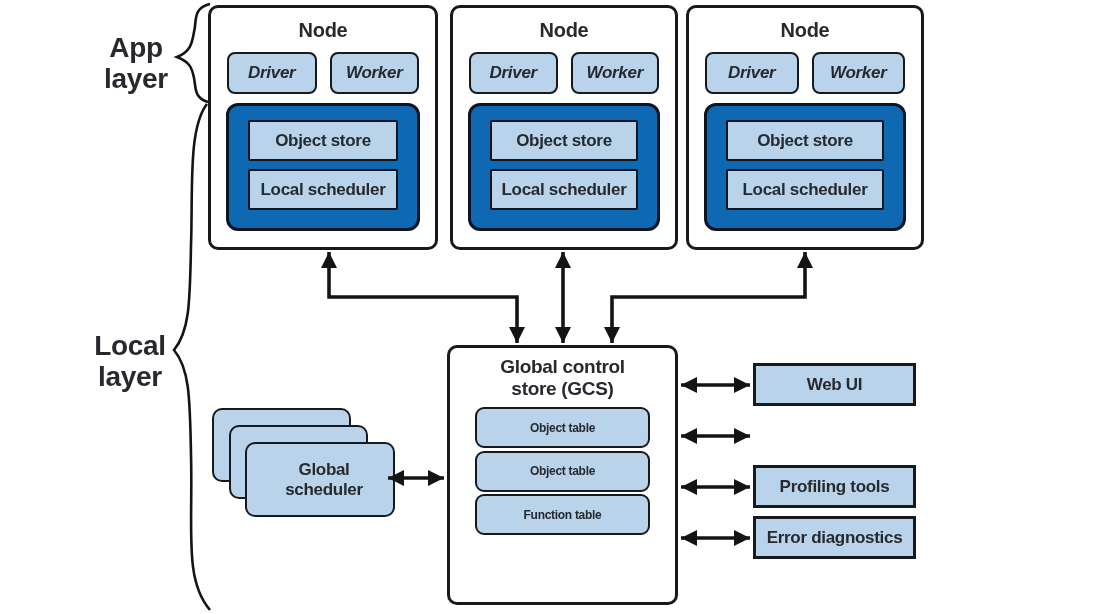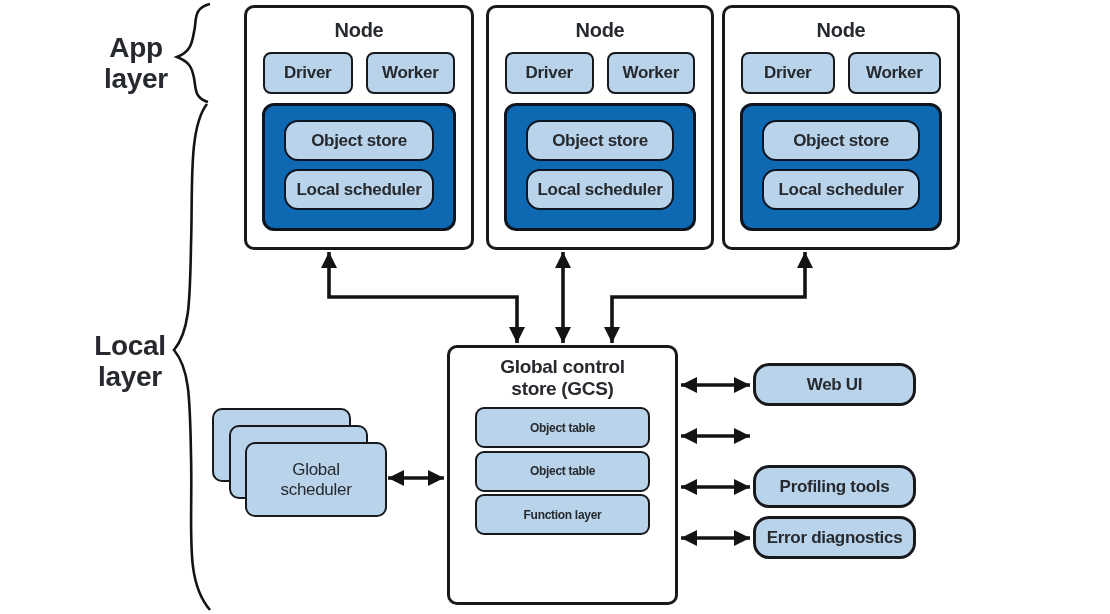--- a/index.html
+++ b/index.html
@@ -16,45 +16,45 @@
     font-family:"Liberation Sans","DejaVu Sans",sans-serif;color:var(--text);
     letter-spacing:-0.3px;
   }
   .prewrap{white-space:pre-line;}
   .layer-label{
     position:absolute;font-weight:bold;font-size:28px;line-height:1.12;
     text-align:center;color:var(--text);
   }
   .node{
     position:absolute;top:5px;height:245px;background:#fff;
-    border:3px solid var(--outline);border-radius:10px;box-sizing:border-box;margin-left:36px;
+    border:3px solid var(--outline);border-radius:10px;box-sizing:border-box;
   }
   .node-title{
     position:absolute;top:11px;left:0;right:0;text-align:center;
     font-size:20px;font-weight:bold;
   }
   .node-procs{
     position:absolute;top:44px;left:16px;right:16px;
-    display:flex;gap:13px;justify-content:center;
+    display:flex;gap:13px;justify-content:center;font-style:italic;
   }
   .chip{
     flex:1;height:38px;background:var(--light-blue);
     border:2.5px solid var(--outline);border-radius:8px;
     display:flex;align-items:center;justify-content:center;
     font-size:17px;font-weight:bold;
   }
   .store{
     position:absolute;left:15px;right:15px;top:95px;height:122px;
     background:var(--dark-blue);border:3px solid var(--store-outline);
     border-radius:12px;
   }
   .store-item{
     position:absolute;left:19px;right:19px;height:37px;
     background:var(--light-blue);border:2.5px solid var(--store-outline);
-    border-radius:14px;display:flex;align-items:center;justify-content:center;
+    border-radius:2px;display:flex;align-items:center;justify-content:center;
     font-size:17px;font-weight:bold;
   }
   .gcs{
     position:absolute;left:447px;top:345px;width:231px;height:260px;
     background:#fff;border:3px solid var(--outline);border-radius:10px;
     box-sizing:border-box;
   }
   .gcs-title{
     position:absolute;top:8px;left:0;right:0;text-align:center;
     font-size:19px;font-weight:bold;line-height:1.15;
@@ -62,32 +62,32 @@
   .gcs-rows{position:absolute;top:59px;left:25px;right:25px;}
   .gcs-row{
     height:37px;margin-bottom:2.5px;background:var(--light-blue);
     border:2.5px solid var(--outline);border-radius:9px;
     display:flex;align-items:center;justify-content:center;
     font-size:12px;font-weight:bold;
   }
   .tool{
     position:absolute;left:753px;width:163px;height:43px;
     background:var(--light-blue);border:3px solid var(--outline);
-    border-radius:16px;box-sizing:border-box;
+    border-radius:0;box-sizing:border-box;
     display:flex;align-items:center;justify-content:center;
     font-size:17px;font-weight:bold;
   }
   .gs-stack{position:absolute;left:212px;top:408px;width:174px;height:106px;}
   .gs-card{
     position:absolute;width:135px;height:70px;background:var(--light-blue);
     border:2.5px solid var(--outline);border-radius:10px;
   }
   .gs-front{
     width:138px;height:71px;display:flex;align-items:center;justify-content:center;
-    text-align:center;font-size:17px;font-weight:normal;line-height:1.15;
+    text-align:center;font-size:17px;font-weight:bold;line-height:1.15;padding-left:8px;
   }
   svg.overlay{position:absolute;left:0;top:0;pointer-events:none;}
   .conn{stroke:var(--arrow);stroke-width:3.6;fill:none;}
   .brace{stroke:var(--arrow);stroke-width:2.6;fill:none;}
 </style>
 </head>
 <body>
 
 <div id="canvas">
 
@@ -131,21 +131,21 @@
       <div class="store-item" style="top:63px;">Local scheduler</div>
     </div>
   </div>
 
   <div class="gcs">
     <div class="gcs-title prewrap">Global control
 store (GCS)</div>
     <div class="gcs-rows">
       <div class="gcs-row">Object table</div>
       <div class="gcs-row">Object table</div>
-      <div class="gcs-row">Function layer</div>
+      <div class="gcs-row">Function table</div>
     </div>
   </div>
 
   <div class="gs-stack">
     <div class="gs-card" style="left:0;top:0;"></div>
     <div class="gs-card" style="left:17px;top:17px;"></div>
     <div class="gs-card gs-front prewrap" style="left:33px;top:34px;">Global
 scheduler</div>
   </div>
 

